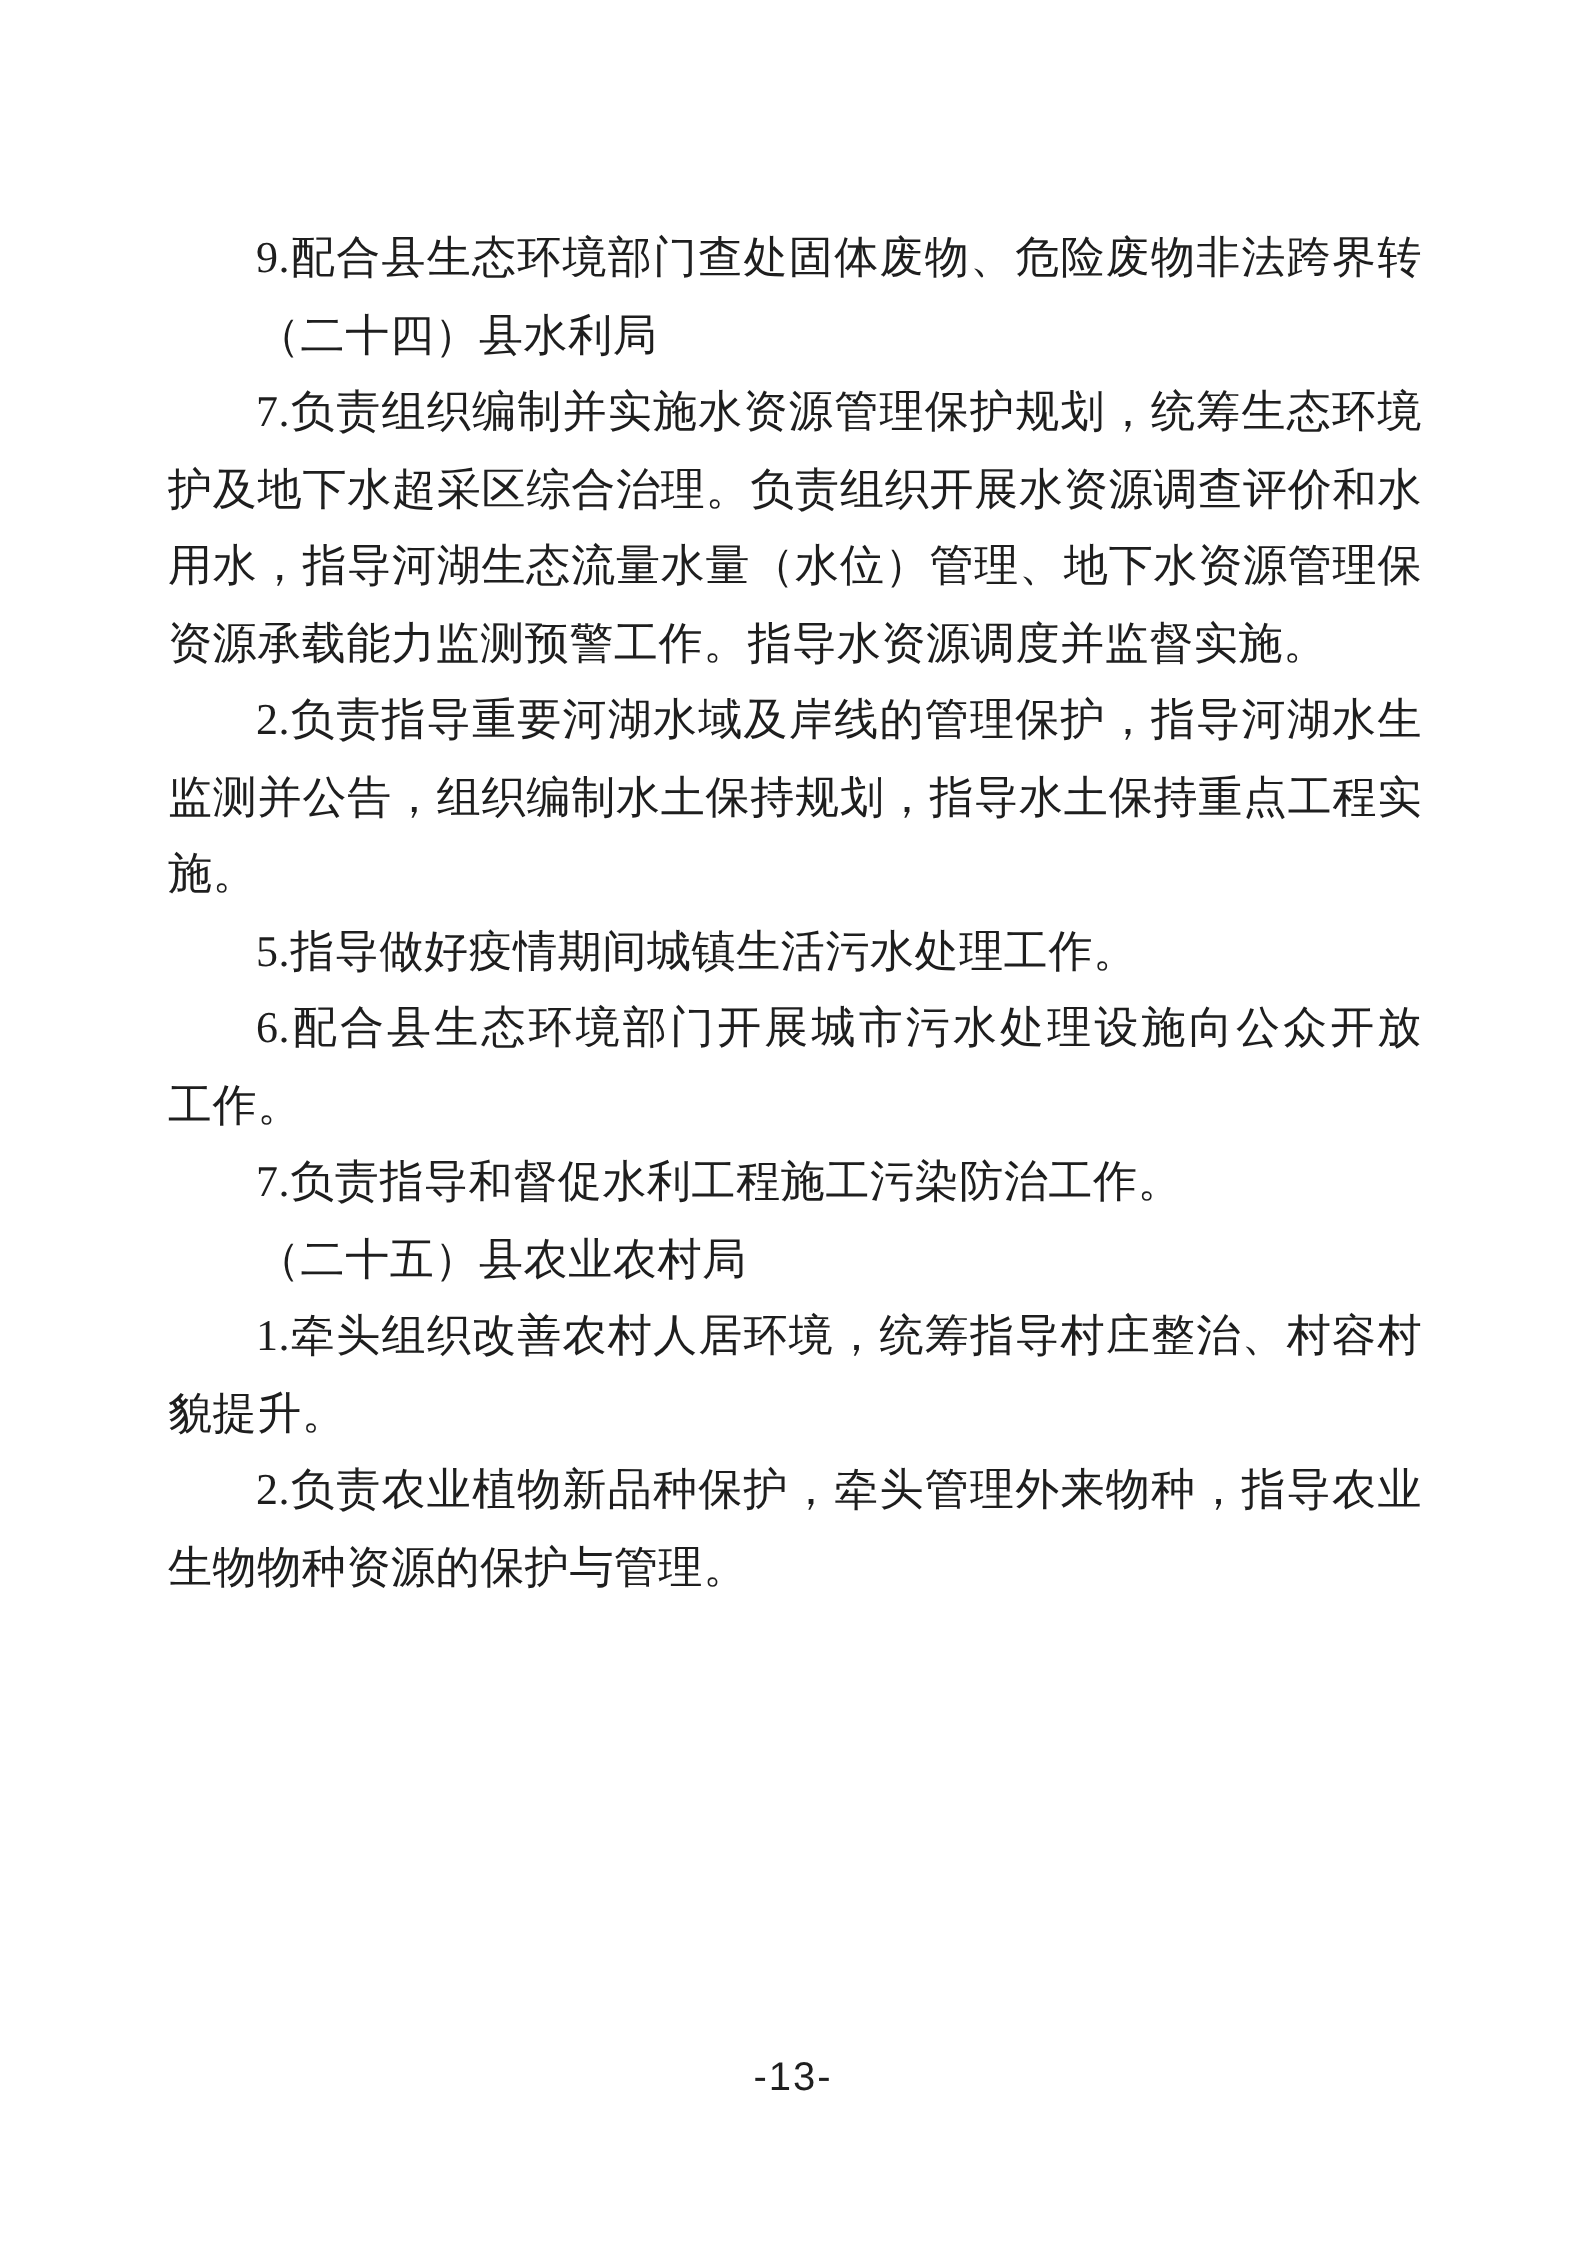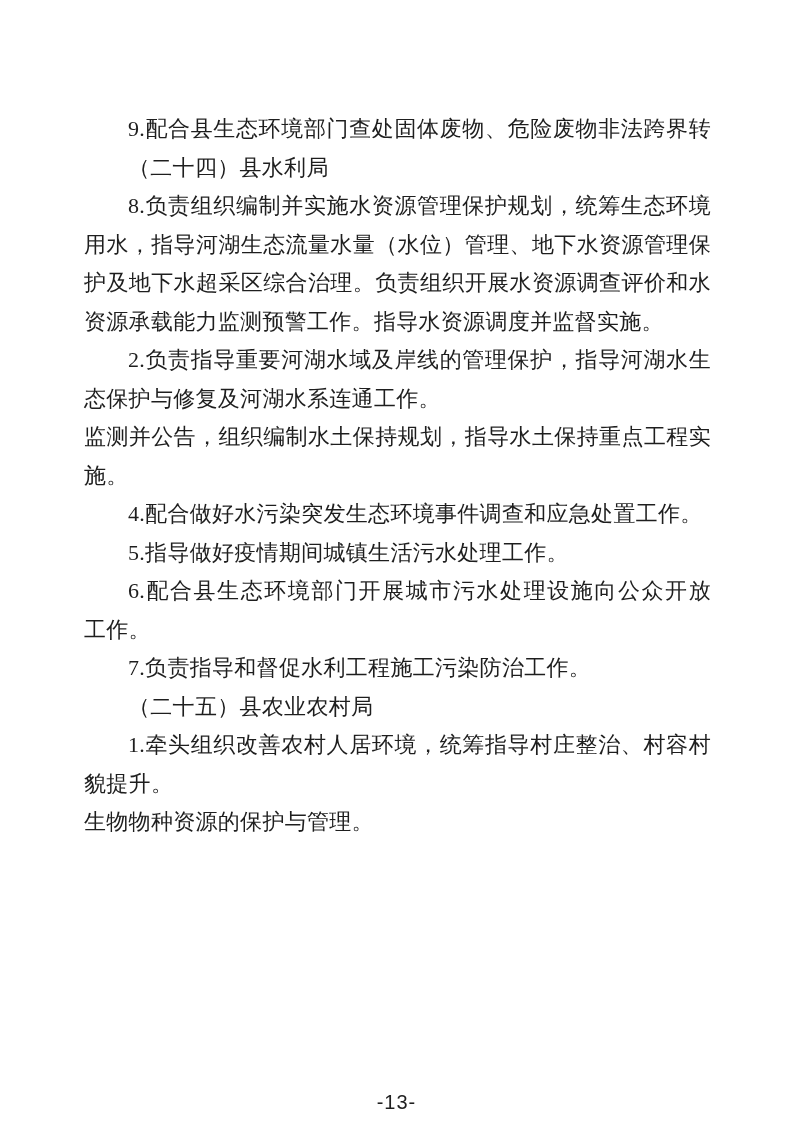--- a/index.html
+++ b/index.html
@@ -37,49 +37,48 @@
       white-space: normal;
       overflow: hidden;
       text-align: justify;
       text-align-last: justify;
     }
     .line.heading {
       font-weight: 500;
     }
     .page-number {
       position: absolute;
-      top: 1091px;
+      top: 1028px;
       left: 0;
       width: 100%;
       text-align: center;
       font-family: "Liberation Sans", "DejaVu Sans", sans-serif;
       font-size: 20px;
       letter-spacing: 1px;
       color: #1f1f1f;
     }
   </style>
 </head>
 <body>
 
 <div class="page">
   <div class="text-block">
       <div class="line indent fill">9.配合县生态环境部门查处固体废物、危险废物非法跨界转</div>
       <div class="line heading indent">（二十四）县水利局</div>
-      <div class="line indent fill">8.负责组织编制并实施水资源管理保护规划，统筹生态环境</div>
+      <div class="line indent fill">7.负责组织编制并实施水资源管理保护规划，统筹生态环境</div>
+      <div class="line fill">护及地下水超采区综合治理。负责组织开展水资源调查评价和水</div>
       <div class="line fill">用水，指导河湖生态流量水量（水位）管理、地下水资源管理保</div>
-      <div class="line fill">护及地下水超采区综合治理。负责组织开展水资源调查评价和水</div>
       <div class="line">资源承载能力监测预警工作。指导水资源调度并监督实施。</div>
       <div class="line indent fill">2.负责指导重要河湖水域及岸线的管理保护，指导河湖水生</div>
-      <div class="line">态保护与修复及河湖水系连通工作。</div>
       <div class="line fill">监测并公告，组织编制水土保持规划，指导水土保持重点工程实</div>
       <div class="line">施。</div>
-      <div class="line indent">4.配合做好水污染突发生态环境事件调查和应急处置工作。</div>
       <div class="line indent">5.指导做好疫情期间城镇生活污水处理工作。</div>
       <div class="line indent fill">6.配合县生态环境部门开展城市污水处理设施向公众开放</div>
       <div class="line">工作。</div>
       <div class="line indent">7.负责指导和督促水利工程施工污染防治工作。</div>
       <div class="line heading indent">（二十五）县农业农村局</div>
       <div class="line indent fill">1.牵头组织改善农村人居环境，统筹指导村庄整治、村容村</div>
       <div class="line">貌提升。</div>
+      <div class="line indent fill">2.负责农业植物新品种保护，牵头管理外来物种，指导农业</div>
       <div class="line">生物物种资源的保护与管理。</div>
     </div>
   <div class="page-number">-13-</div>
 </div>
 
 </body></html>

